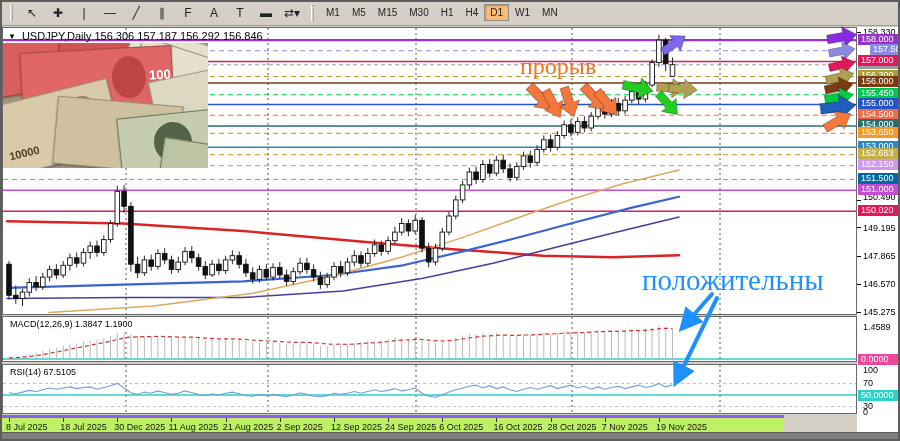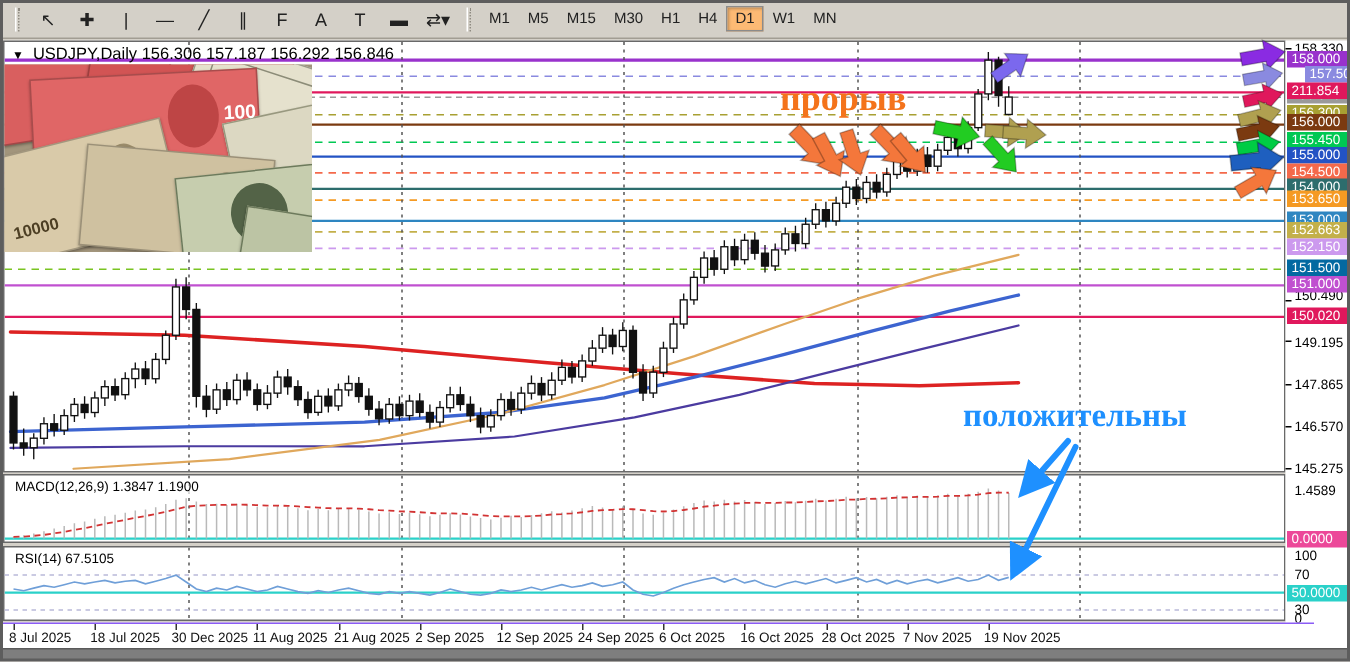--- a/index.html
+++ b/index.html
@@ -15,35 +15,35 @@
   
   .chart{position:absolute;left:0;top:26px;width:900px;height:415px;background:#d4d0c8}
   svg.pane{position:absolute;left:2px;background:#fff;border:1px solid #696969}
   #main-svg{top:1px;width:855px;height:288px}
   #macd-svg{top:290px;width:855px;height:46px}
   #rsi-svg{top:338px;width:855px;height:50px}
   #price-axis{position:absolute;left:857px;top:1px;width:43px;height:405px;background:#fff}
   .ptext{position:absolute;left:6px;font-size:9px;color:#000;white-space:nowrap}
   .ptick{position:absolute;left:0;width:4px;height:1px;background:#000}
   .plabel{position:absolute;left:1px;width:42px;height:11px;line-height:11px;font-size:9px;color:#fff;padding-left:3px;white-space:nowrap}
-  #time-axis{position:absolute;left:0;top:389px;width:876px;height:17px;background:#ffffff;border-top:1px solid #8b5cf6}
+  #time-axis{position:absolute;left:0;top:389px;width:784px;height:17px;background:#bef264;border-top:3px solid #8b5cf6}
   .tlabel{position:absolute;top:4px;font-size:9px;color:#111;white-space:nowrap}
   .ttick{position:absolute;top:0;width:1px;height:4px;background:#333}
   .bottom-strip{position:absolute;left:0;top:406px;width:900px;height:9px;background:#7e7e7e;border-top:1px solid #5a5a5a}
   
   .title-row{position:absolute;left:8px;top:4px;z-index:7;font-size:11px;color:#000;display:flex;gap:6px;align-items:center}
   .title-caret{font-size:8px;color:#000}
   .ind-label{position:absolute;z-index:8;font-size:9px;color:#000;background:rgba(255,255,255,.7);padding:0 2px}
   #macd-label{left:8px;top:293px}
   #rsi-label{left:8px;top:341px}
   
   #overlay{position:absolute;left:0;top:0;width:900px;height:415px;pointer-events:none;z-index:40}
-  .annot{position:absolute;z-index:41;font-family:"Liberation Serif",serif;font-weight:bold;pointer-events:none}
+  .annot{position:absolute;z-index:41;font-family:"Liberation Serif",serif;font-weight:normal;pointer-events:none}
   #breakout-text{left:520px;top:27px;font-size:24px;color:#f4731b}
-  #positive-text{left:642px;top:238px;font-size:22px;color:#1e90ff}
+  #positive-text{left:642px;top:238px;font-size:29px;color:#1e90ff}
   
   .photo{position:absolute;left:3px;top:17px;width:205px;height:125px;overflow:hidden;z-index:6;background:#a2957c}
   .note{position:absolute;border:1px solid rgba(0,0,0,.25);box-shadow:0 1px 2px rgba(0,0,0,.35)}
   .n1{left:-12px;top:-10px;width:125px;height:56px;transform:rotate(-9deg);background:#d95f5f}
   .n2{left:55px;top:-16px;width:135px;height:60px;transform:rotate(9deg);background:#d25454}
   .n3{left:120px;top:-8px;width:95px;height:72px;transform:rotate(18deg);background:#e5e1cd;border-color:#9a9a8a}
   .n3::after{content:"";position:absolute;left:10px;top:10px;right:10px;bottom:10px;border:1px solid #8c8c78}
   .n4{left:18px;top:6px;width:152px;height:62px;transform:rotate(-3deg);background:#e06666}
   .n4::after{content:"";position:absolute;right:26px;top:8px;width:34px;height:42px;border-radius:50%;background:#b74040;opacity:.85}
   .n5{left:150px;top:30px;width:85px;height:58px;transform:rotate(-12deg);background:#dcd8c2;border-color:#98987f}
@@ -469,21 +469,21 @@
         <div class="ptick" style="top: 200.446px;"></div>
         <div class="ptext" style="top: 195.946px;">149.195</div>
         <div class="ptick" style="top: 228.974px;"></div>
         <div class="ptext" style="top: 224.474px;">147.865</div>
         <div class="ptick" style="top: 256.752px;"></div>
         <div class="ptext" style="top: 252.252px;">146.570</div>
         <div class="ptick" style="top: 284.53px;"></div>
         <div class="ptext" style="top: 280.03px;">145.275</div>
         <div class="plabel" style="top: 6.5785px; background: rgb(153, 50, 204); z-index: 2;">158.000</div>
         <div class="plabel" style="top: 17.3035px; background: rgb(138, 138, 224); z-index: 2; margin-left: 12px;">157.500</div>
-        <div class="plabel" style="top: 28.0285px; background: rgb(224, 24, 92); z-index: 2;">211.854</div>
+        <div class="plabel" style="top: 28.0285px; background: rgb(224, 24, 92); z-index: 2;">157.000</div>
         <div class="plabel" style="top: 31.3318px; background: rgb(154, 154, 154); z-index: 1;">156.846</div>
         <div class="plabel" style="top: 43.0435px; background: rgb(168, 160, 50); z-index: 2;">156.300</div>
         <div class="plabel" style="top: 49.4785px; background: rgb(123, 58, 16); z-index: 2;">156.000</div>
         <div class="plabel" style="top: 61.276px; background: rgb(0, 200, 83); z-index: 2;">155.450</div>
         <div class="plabel" style="top: 70.9285px; background: rgb(35, 83, 196); z-index: 2;">155.000</div>
         <div class="plabel" style="top: 81.6535px; background: rgb(244, 105, 75); z-index: 2;">154.500</div>
         <div class="plabel" style="top: 92.3785px; background: rgb(45, 109, 109); z-index: 2;">154.000</div>
         <div class="plabel" style="top: 99.886px; background: rgb(245, 154, 35); z-index: 2;">153.650</div>
         <div class="plabel" style="top: 113.829px; background: rgb(46, 134, 193); z-index: 2;">153.000</div>
         <div class="plabel" style="top: 121.057px; background: rgb(195, 176, 74); z-index: 2;">152.663</div>

